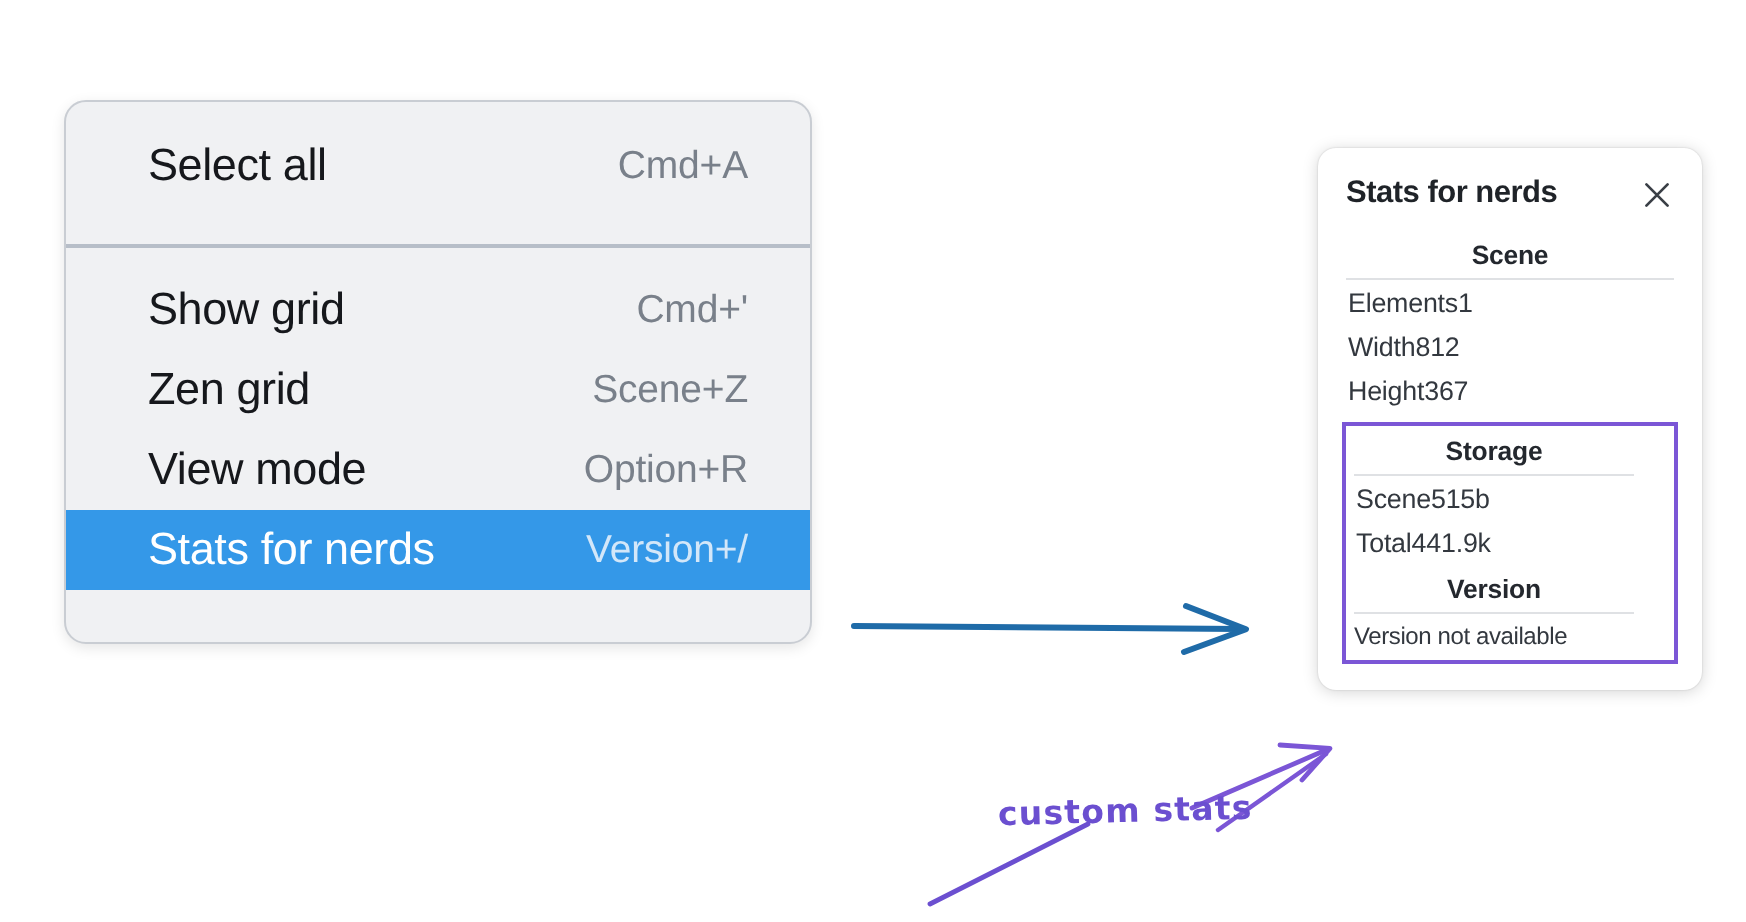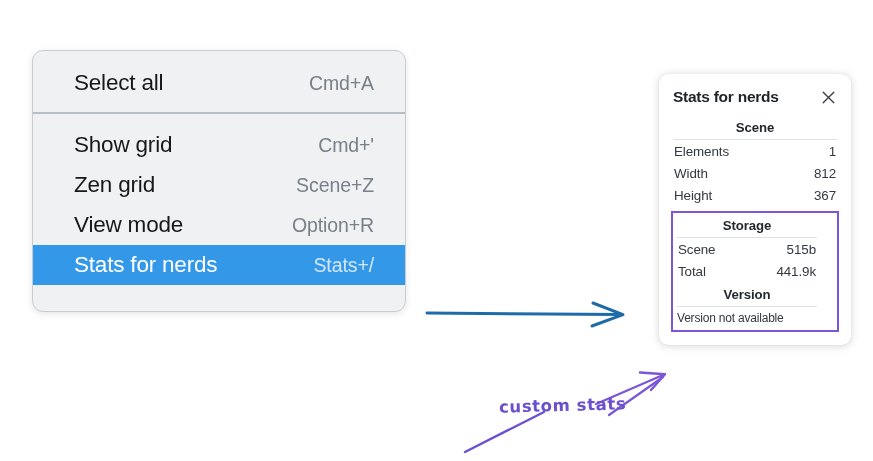--- a/index.html
+++ b/index.html
@@ -33,21 +33,21 @@
     border-radius: 11px;
     box-shadow: 0 2px 7px rgba(0,0,0,0.10);
     overflow: hidden;
     box-sizing: border-box;
   }
   .menu-group {
     padding: 10px 0 10px 0;
   }
   .menu-group.group-top {
     padding-top: 12px;
-    padding-bottom: 9px;
+    padding-bottom: 19px;
   }
   .menu-group.group-bottom {
     padding-top: 11px;
     padding-bottom: 0;
   }
   .menu-divider {
     height: 2px;
     background: #b7bec8;
     width: 100%;
   }
@@ -130,21 +130,20 @@
     padding: 5px 0 4px 0;
     letter-spacing: -0.1px;
   }
   .sp-rule {
     height: 1px;
     background: #dfe1e4;
     margin: 0 1px;
   }
   .sp-row {
     display: flex;
-    justify-content: space-between;
     align-items: baseline;
     font-size: 13.4px;
     color: #33383f;
     padding: 3.5px 2px 3.5px 2px;
     letter-spacing: -0.1px;
   }
   .sp-row .sp-key { white-space: nowrap; }
   .sp-row .sp-val { white-space: nowrap; }
 
   .sp-custom-box {
@@ -206,21 +205,21 @@
       <div class="menu-item">
         <span class="mi-label">Zen grid</span>
         <span class="mi-shortcut">Scene+Z</span>
       </div>
       <div class="menu-item">
         <span class="mi-label">View mode</span>
         <span class="mi-shortcut">Option+R</span>
       </div>
       <div class="menu-item selected">
         <span class="mi-label">Stats for nerds</span>
-        <span class="mi-shortcut">Stats+/</span>
+        <span class="mi-shortcut">Version+/</span>
       </div>
       <div class="menu-tail"></div>
     </div>
 
   </div>
 
   <div class="stats-panel">
 
     <div class="sp-header">
       <span class="sp-title">Stats for nerds</span>

